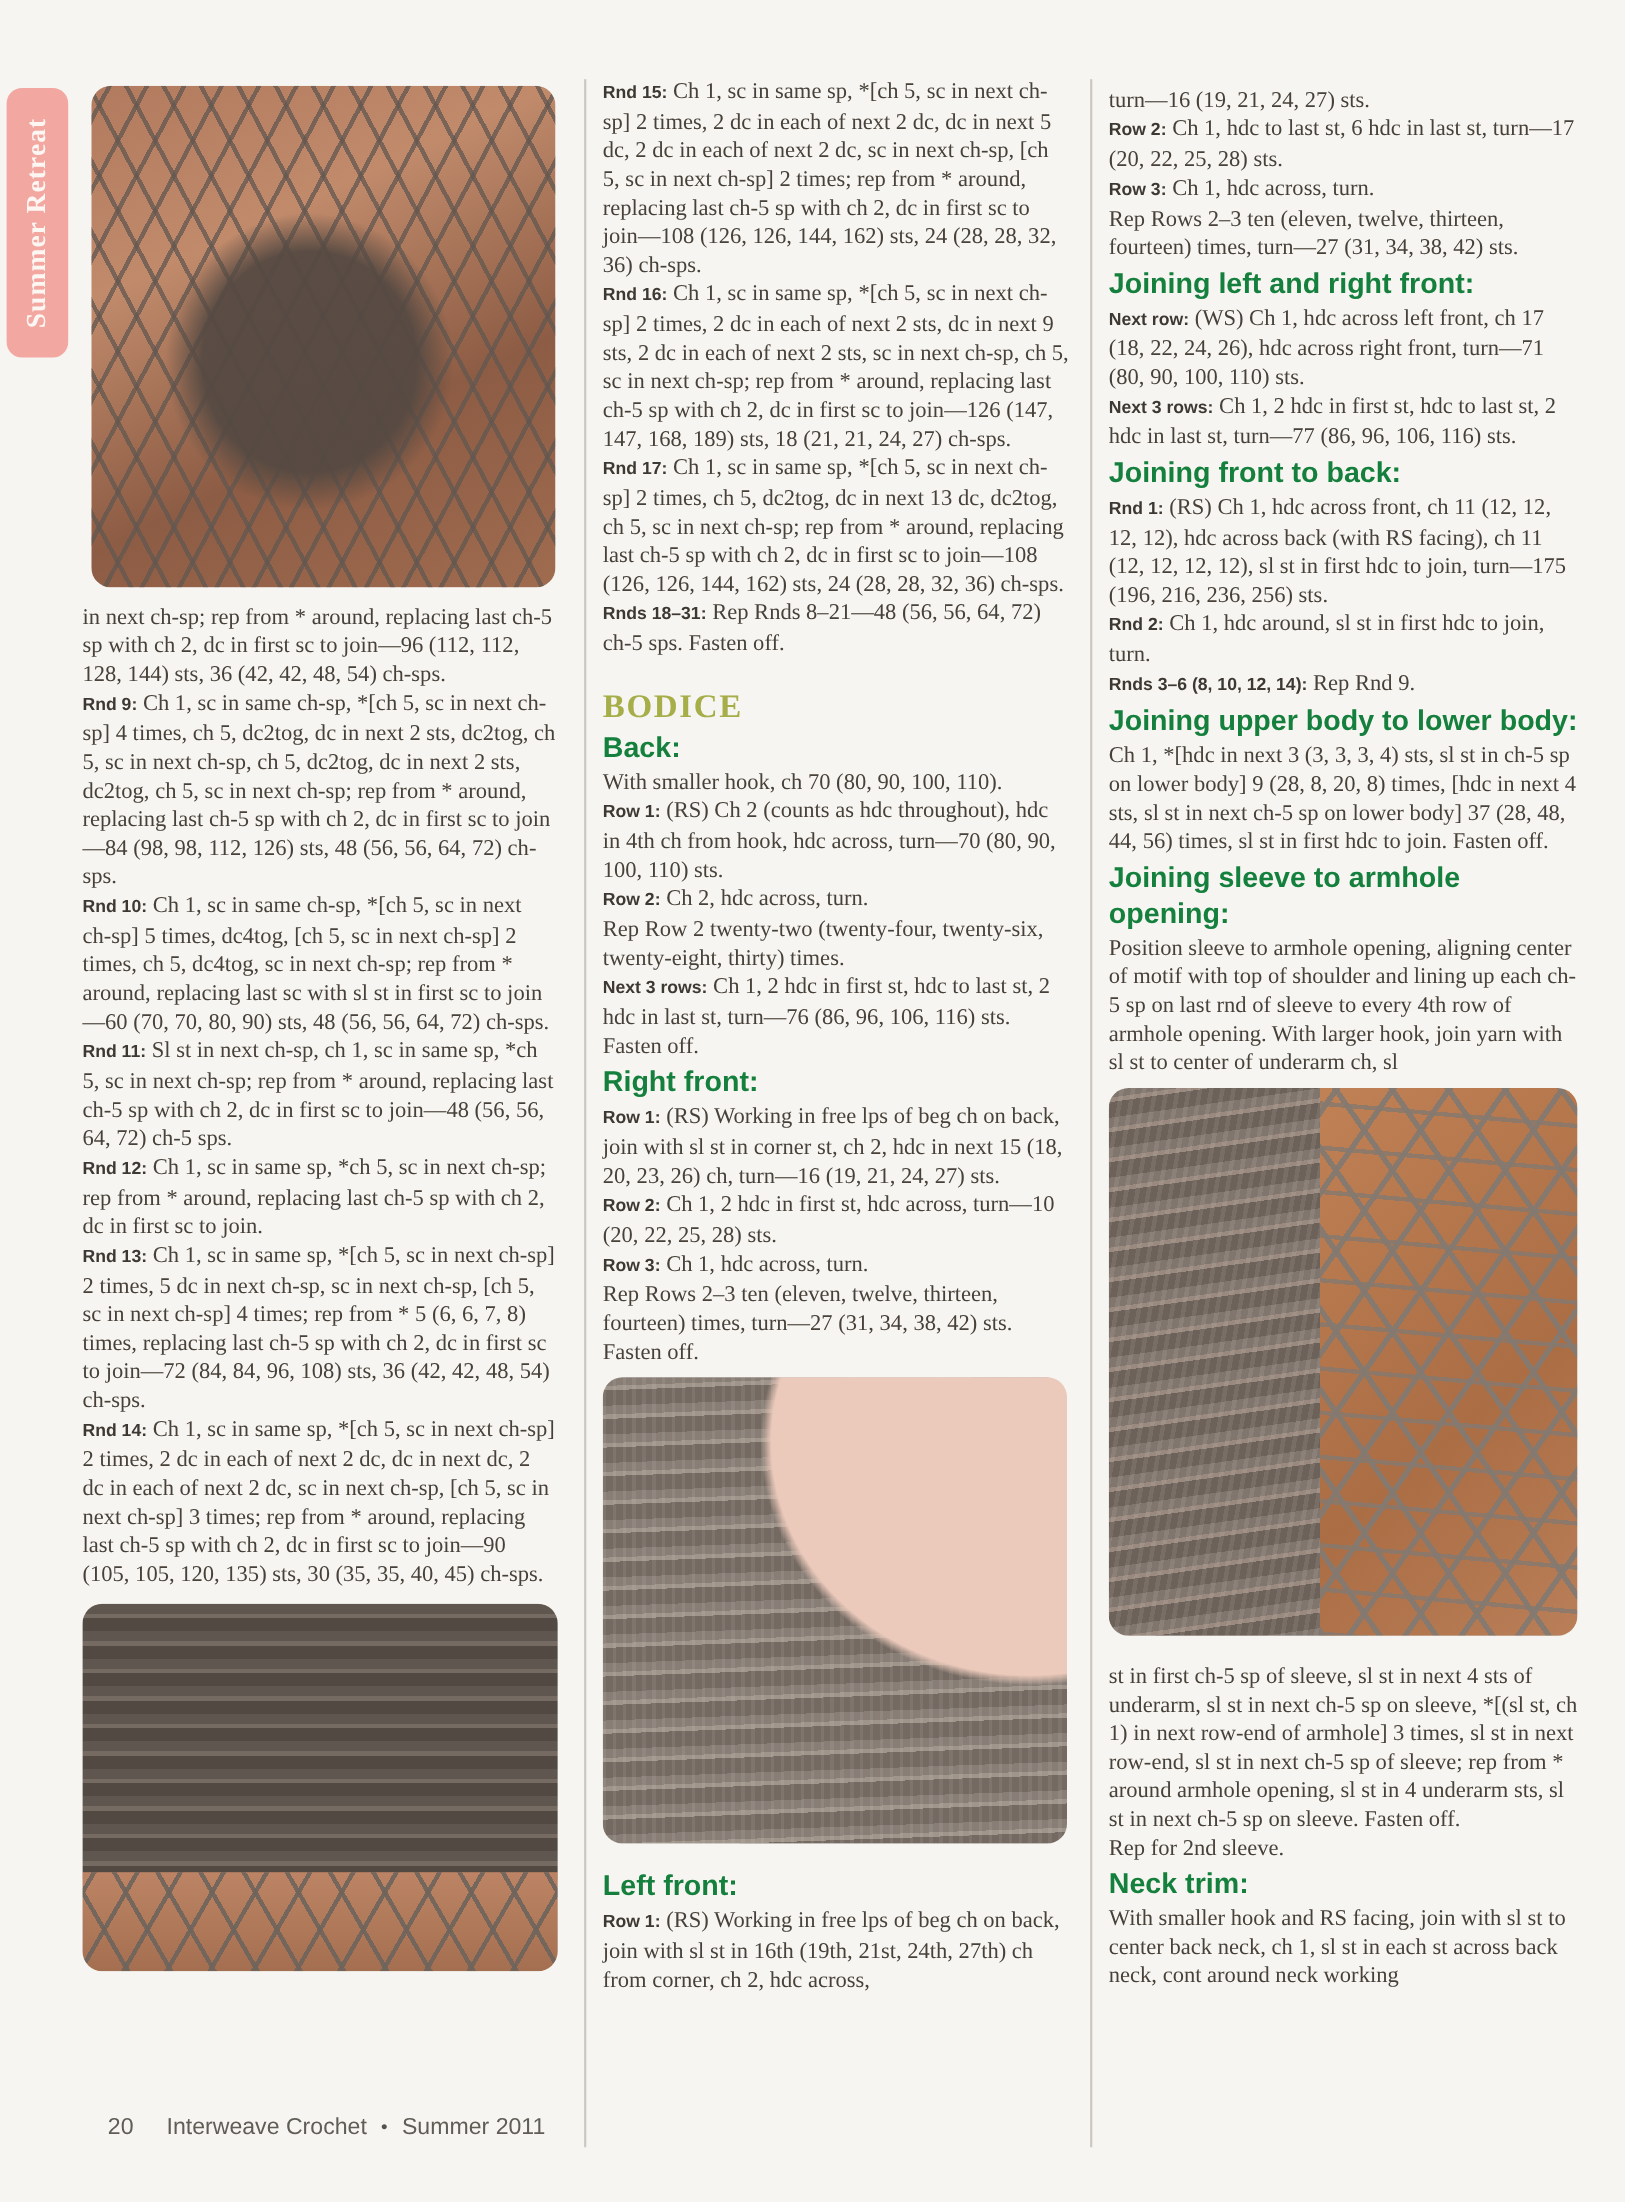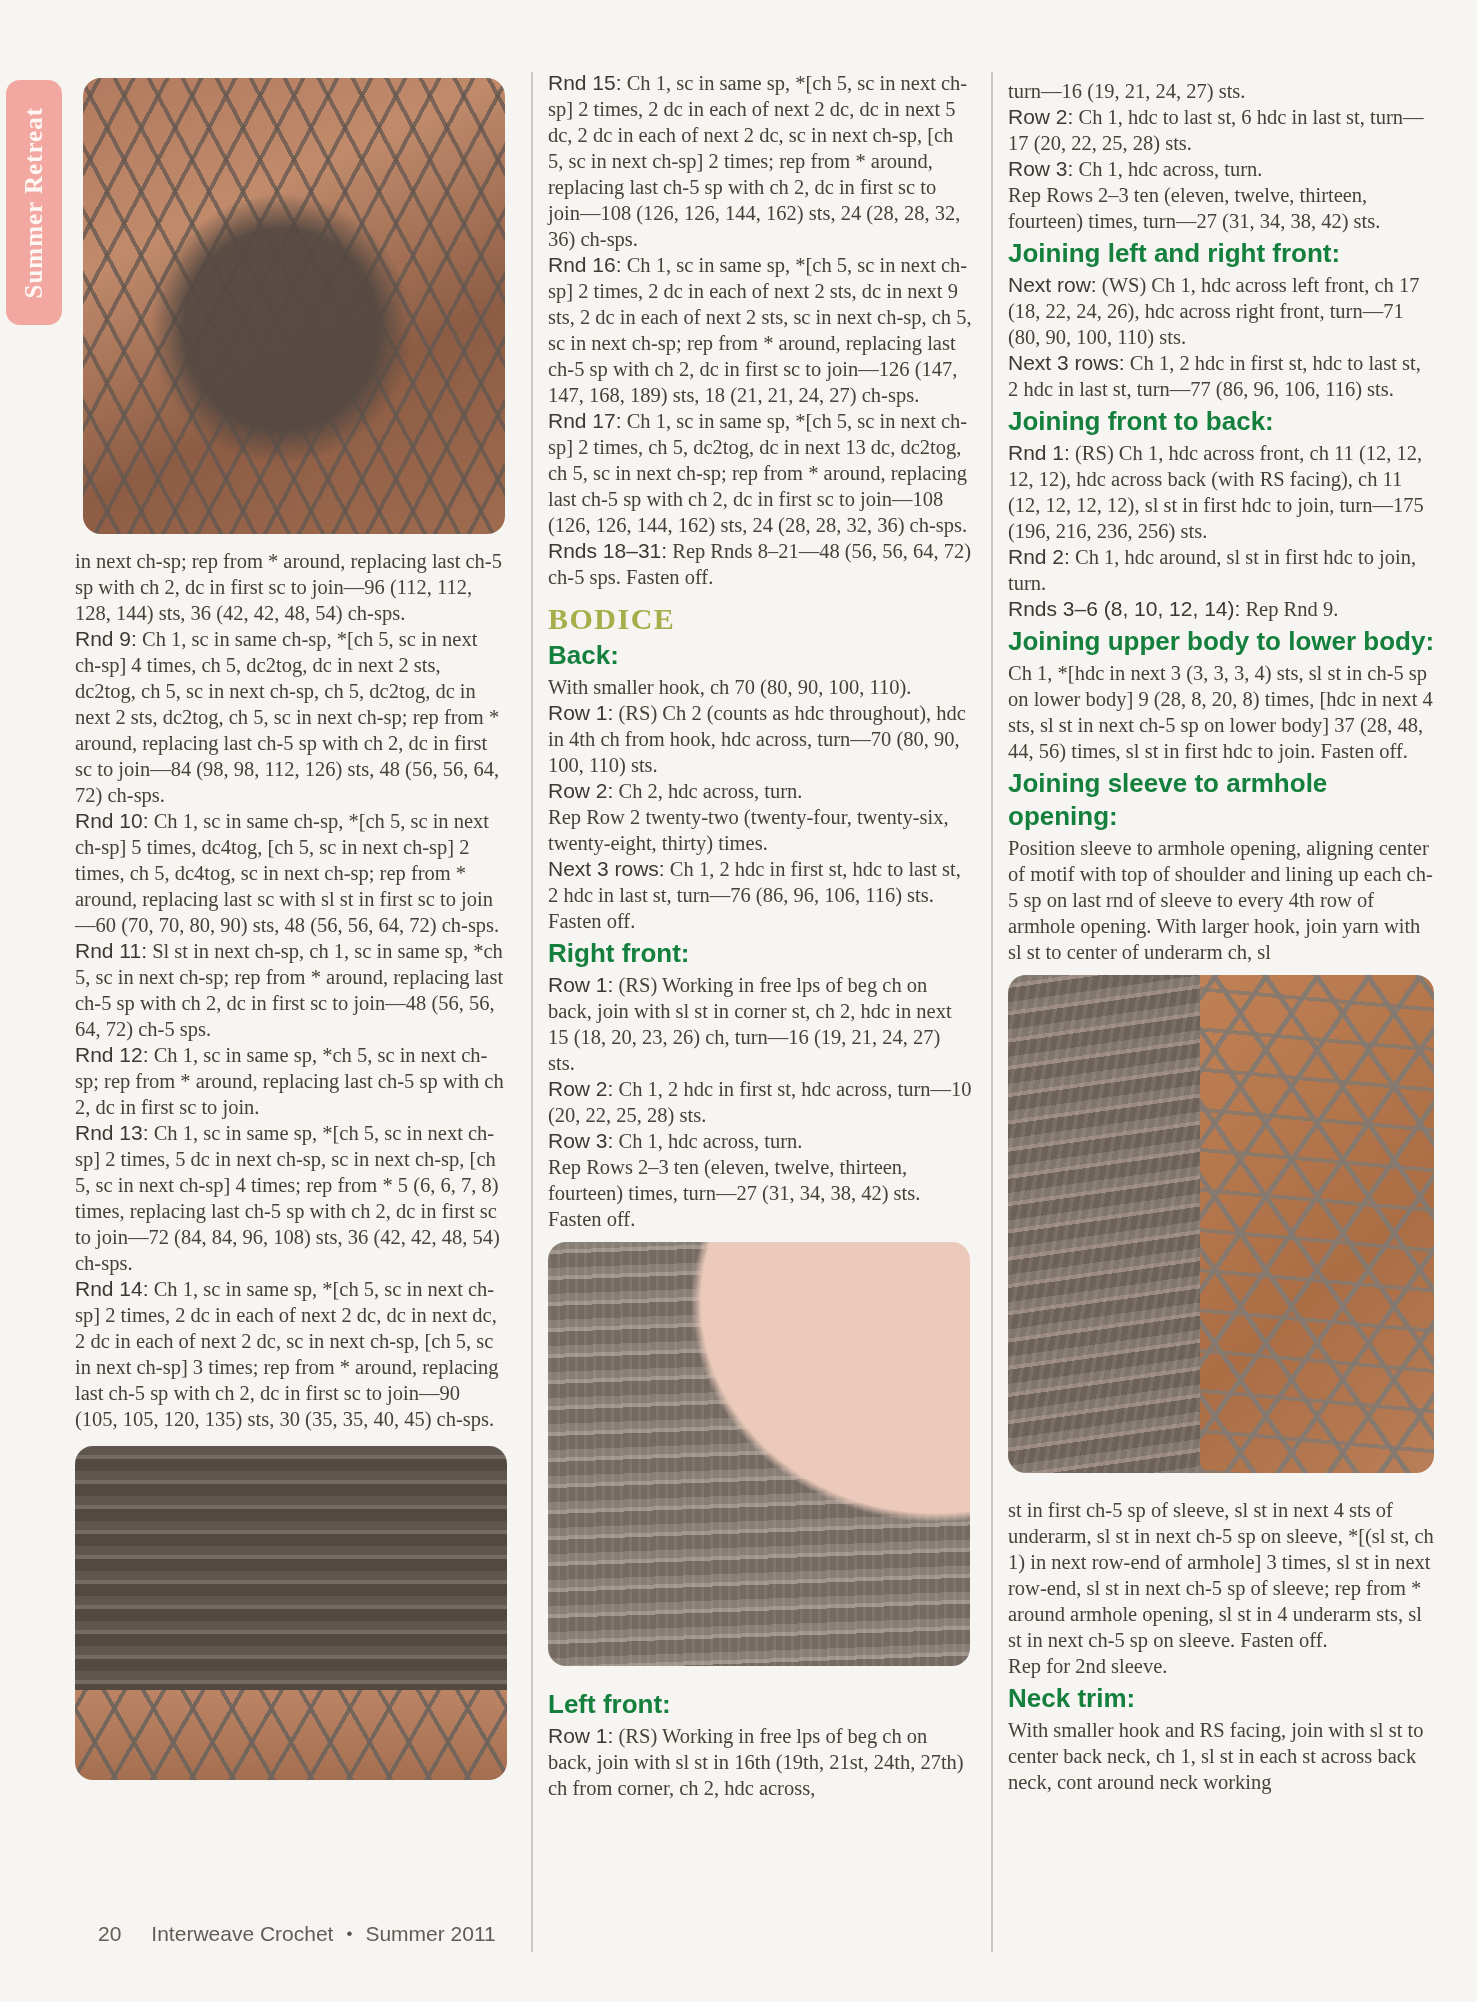--- a/index.html
+++ b/index.html
@@ -13,23 +13,23 @@
   
   .rule{position:absolute;top:72px;width:2px;height:1880px;background:#cbc7c1;}
   .rule-1{left:531px;}
   .rule-2{left:991px;}
   
   .col{position:absolute;}
   .col-left{left:75px;top:78px;width:430px;}
   .col-mid{left:548px;top:70px;width:424px;}
   .col-right{left:1008px;top:78px;width:428px;}
   .para{margin:0;font-size:20.5px;line-height:26px;color:#474139;text-align:left;}
-  .lbl{font-family:"Liberation Sans", sans-serif;font-weight:normal;font-size:21px;color:#3e3832;}
+  .lbl{font-family:"Liberation Sans", sans-serif;font-weight:bold;font-size:16px;color:#3e3832;}
   .h1{font-family:"Liberation Serif", serif;font-weight:bold;font-size:30px;line-height:34px;
-      color:#a6ae49;letter-spacing:1.5px;margin:12px 0 0 0;}
+      color:#a6ae49;letter-spacing:1.5px;margin:28px 0 0 0;}
   .h2{font-family:"Liberation Sans", sans-serif;font-weight:bold;font-size:26px;line-height:33px;
       color:#15803d;margin:3px 0 2px 0;}
   
   .photo{border-radius:18px;}
   .photo1{width:422px;height:456px;margin:0 0 14px 8px;
     background:
       radial-gradient(42% 40% at 47% 55%, rgba(84,73,66,.93) 0 55%, rgba(84,73,66,0) 74%),
       repeating-linear-gradient(62deg, rgba(98,87,80,.75) 0 4px, rgba(0,0,0,0) 4px 30px),
       repeating-linear-gradient(-62deg, rgba(98,87,80,.75) 0 4px, rgba(0,0,0,0) 4px 30px),
       linear-gradient(155deg,#b27a5e 0%,#c08a6b 30%,#8d5c44 65%,#a06c50 100%);}

